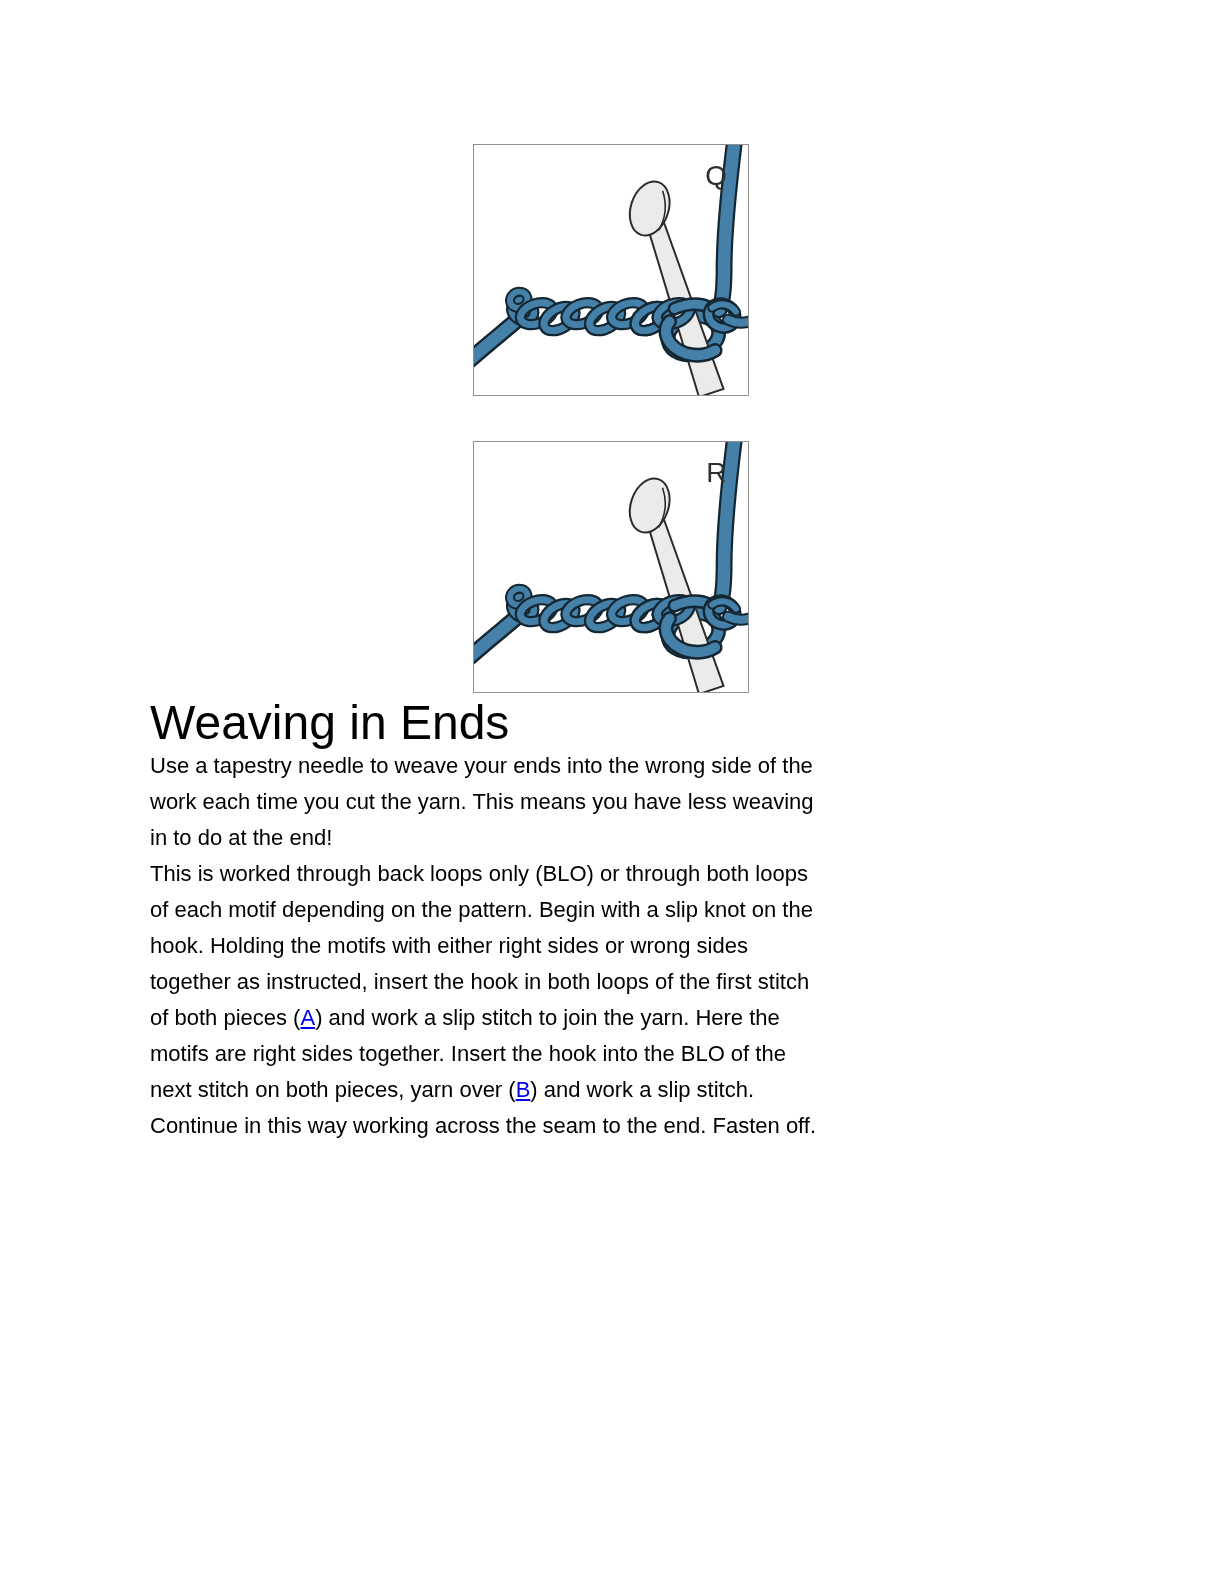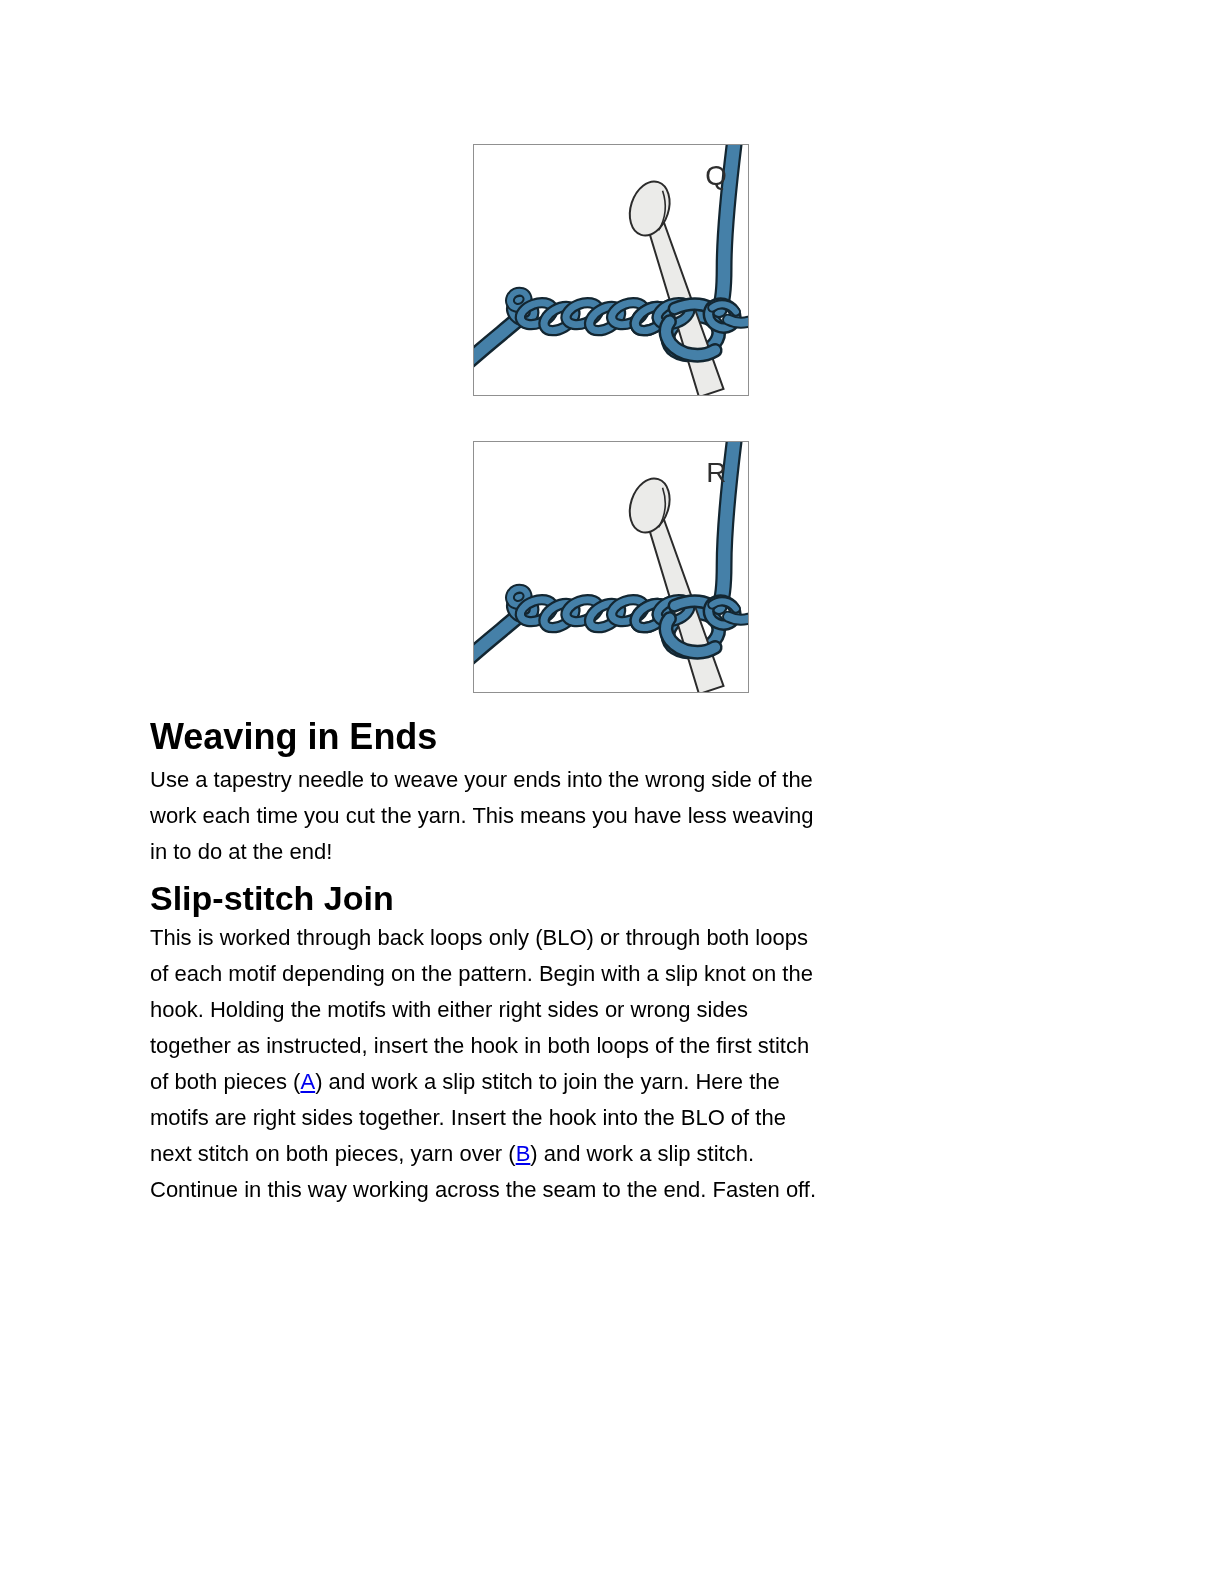--- a/index.html
+++ b/index.html
@@ -36,24 +36,24 @@
   .figure svg{
     display:block;
     background:#ffffff;
     border:1px solid var(--figure-border);
   }
   .content{
     margin-left:150px;
     width:920px;
   }
   .h-big{
-    font-size:36px;
+    font-size:48px;
     line-height:50px;
-    font-weight:700;
-    margin-top:19px;
+    font-weight:400;
+    margin-top:5px;
     letter-spacing:0;
   }
   .h-med{
     font-size:34px;
     line-height:40px;
     font-weight:700;
     margin-top:8px;
     margin-bottom:2px;
   }
   .body-text{
@@ -245,21 +245,20 @@
 
   <div class="content">
 
     <h1 class="h-big">Weaving in Ends</h1>
 
     <p class="body-text">Use a tapestry needle to weave your ends into the wrong side of the
 work each time you cut the yarn. This means you have less weaving
 in to do at the end!</p>
 
 
-    <h2 class="h-med">Slip-stitch Join</h2>
 
     <p class="body-text">This is worked through back loops only (BLO) or through both loops
 of each motif depending on the pattern. Begin with a slip knot on the
 hook. Holding the motifs with either right sides or wrong sides
 together as instructed, insert the hook in both loops of the first stitch
 of both pieces (<a href="#">A</a>) and work a slip stitch to join the yarn. Here the
 motifs are right sides together. Insert the hook into the BLO of the
 next stitch on both pieces, yarn over (<a href="#">B</a>) and work a slip stitch.
 Continue in this way working across the seam to the end. Fasten off.</p>
 

